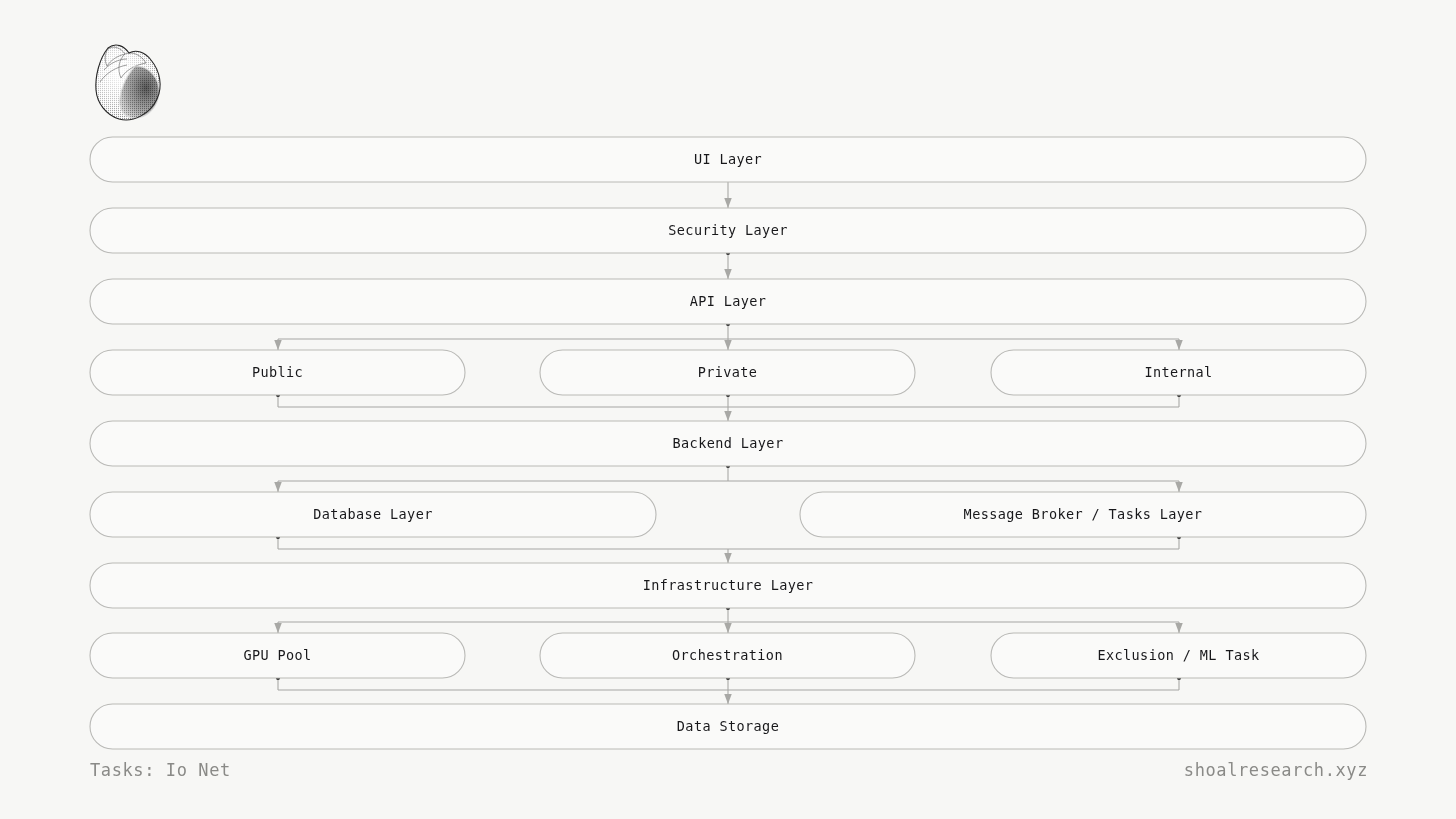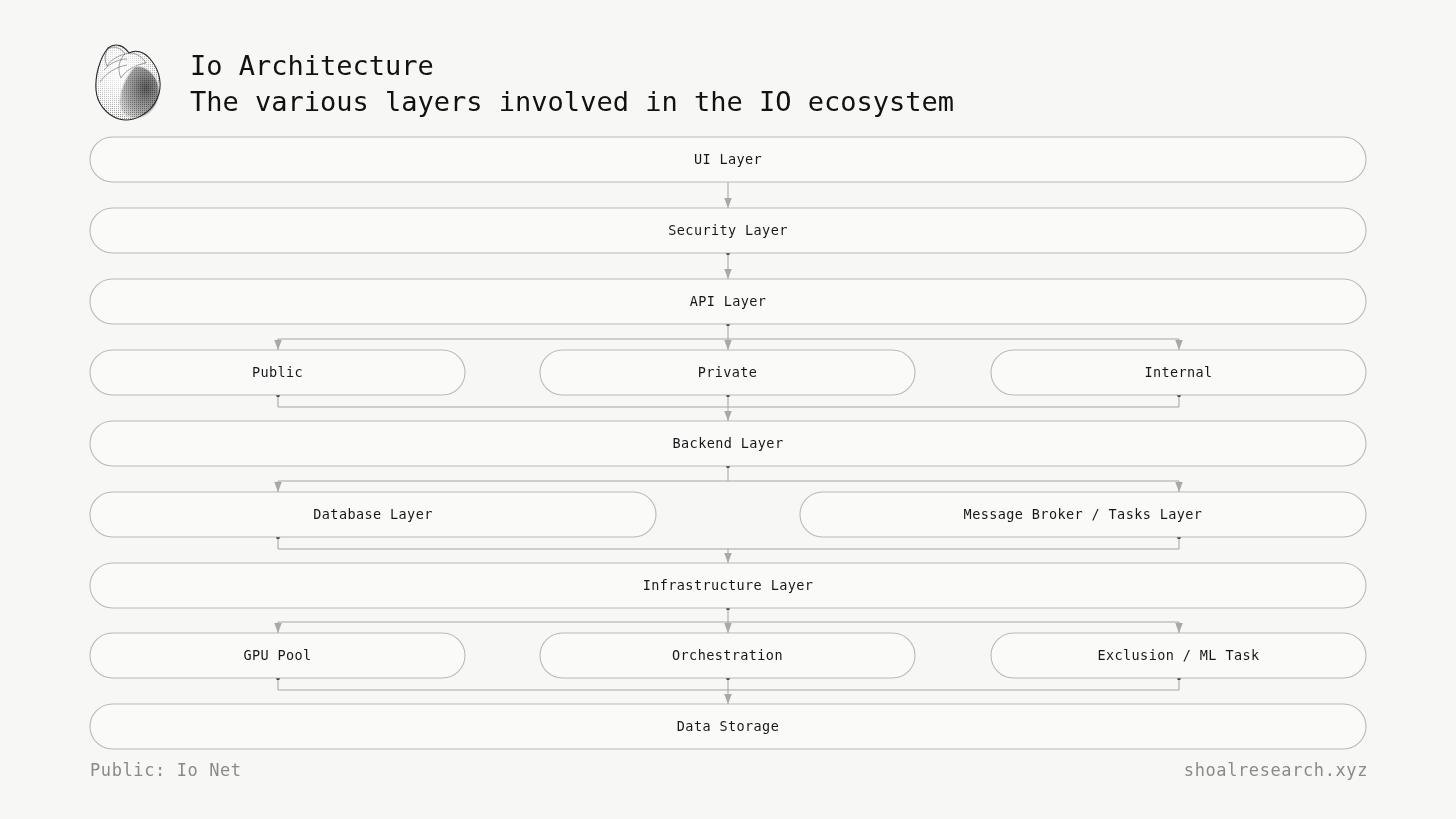--- a/index.html
+++ b/index.html
@@ -145,24 +145,20 @@
         </g>
         <path d="M45 26 C60 26 70 39 69 53 C68 68 56 79 43 78
                  C36 77 31 72 30 65 C29 55 33 40 45 26 Z" fill="none" stroke="#dcdcdc" stroke-width="1.2" opacity="0.85"></path>
 
         <path d="M18 8 C26 2 34 6 39 13 C46 9 55 12 61 20
                  C70 31 73 46 67 59 C60 74 43 83 29 79
                  C16 75 7 63 6 50 C5 37 9 19 18 8 Z" fill="none" stroke="#262626" stroke-width="1.1"></path>
       </svg>
     </div>
 
-    <div id="title-block">
-      <div class="title-line">Io Architecture</div>
-      <div class="title-line">The various layers involved in the IO ecosystem</div>
-    </div>
   </div>
 
   <svg id="diagram" width="1456" height="819">
     <g id="connector-layer">
         <g>
           <path d="M 728 182 L 728 208" class="conn-line"></path>
           <path d="M 724.25 198 L 731.75 198 L 728 208 Z" class="conn-head"></path>
         </g>
         <g>
           <path d="M 728 253 L 728 279" class="conn-line"></path>
@@ -303,16 +299,16 @@
         </g>
         <g>
           <g>
             <rect x="90" y="704" width="1276" height="45" rx="22.5" ry="22.5" class="box-rect"></rect>
             <text x="728" y="727" class="box-label">Data Storage</text>
           </g>
         </g>
       </g>
   </svg>
 
-  <div class="footer-text" id="footer-source">Public: Io Net</div>
+  <div class="footer-text" id="footer-source">Tasks: Io Net</div>
   <div class="footer-text" id="footer-site">shoalresearch.xyz</div>
 
 </div>
 
 </body></html>

